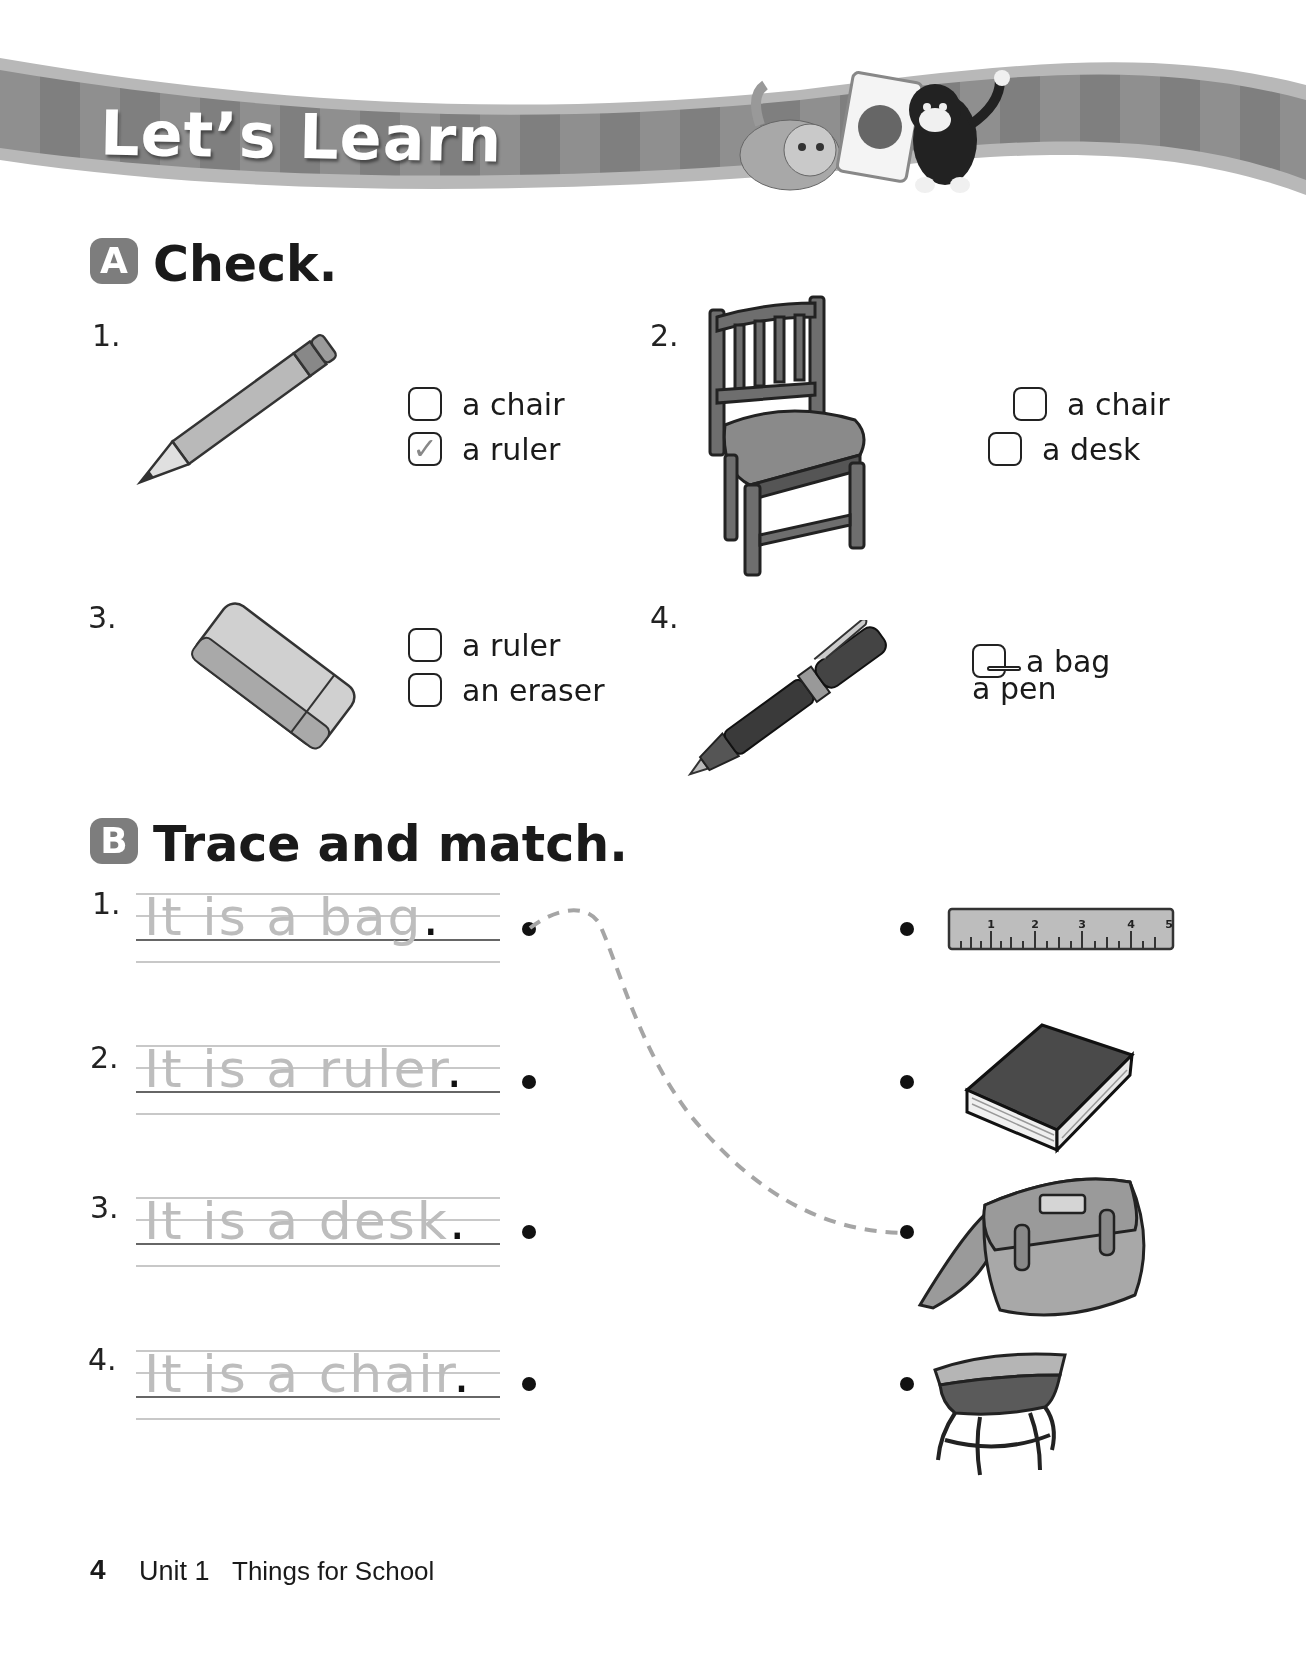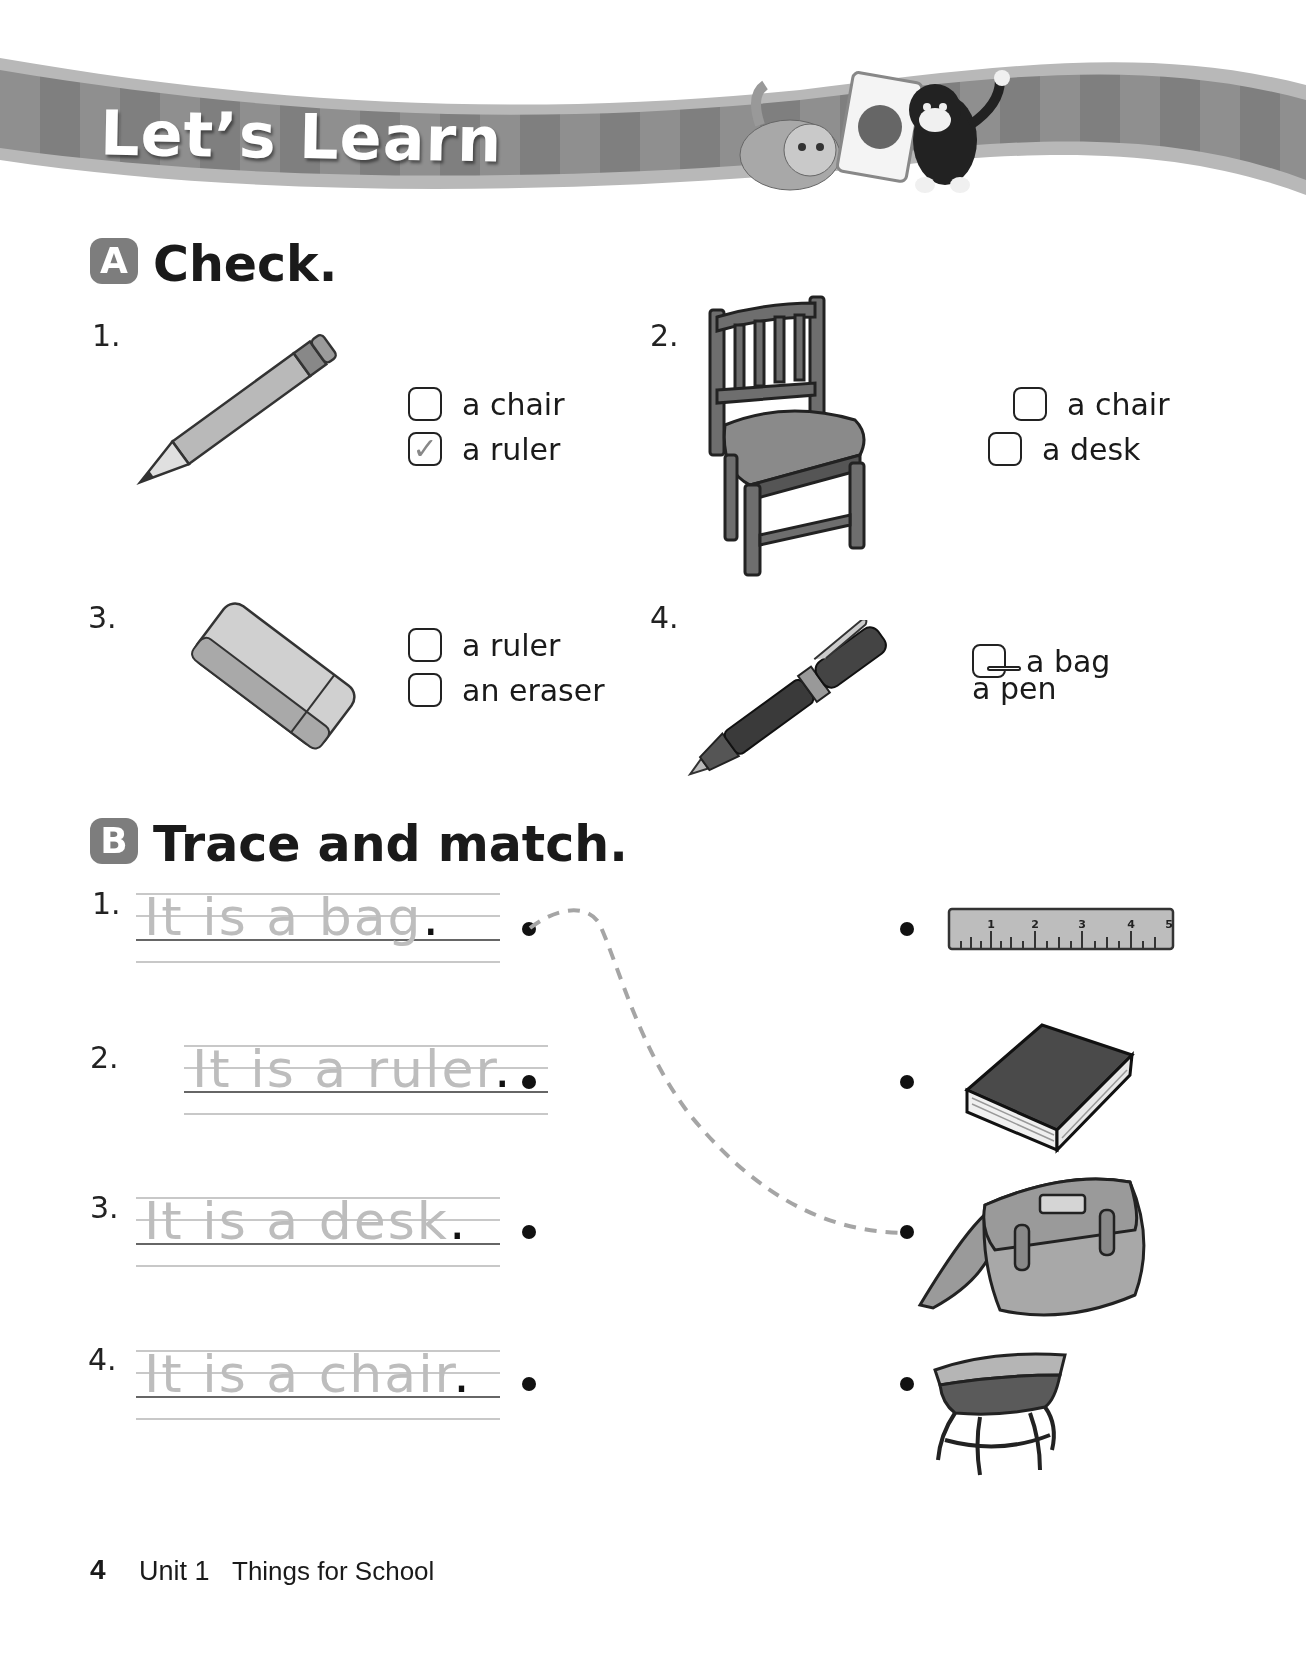--- a/index.html
+++ b/index.html
@@ -165,21 +165,21 @@
 <div class="num" style="left:92px;top:886px;">1.</div>
 <div class="trace-row" style="top:893px;">
   <div class="tl top"></div>
     <div class="tl mid"></div>
     <div class="tl base"></div>
     <div class="tl bot"></div>
   <div class="trace-text"><span>It is a bag</span><span class="period">.</span></div>
 </div>
 
 <div class="num" style="left:90px;top:1040px;">2.</div>
-<div class="trace-row" style="top:1045px;margin-left:48px;">
+<div class="trace-row" style="top:1045px;">
   <div class="tl top"></div>
     <div class="tl mid"></div>
     <div class="tl base"></div>
     <div class="tl bot"></div>
   <div class="trace-text"><span>It is a ruler</span><span class="period">.</span></div>
 </div>
 
 <div class="num" style="left:90px;top:1190px;">3.</div>
 <div class="trace-row" style="top:1197px;">
   <div class="tl top"></div>

